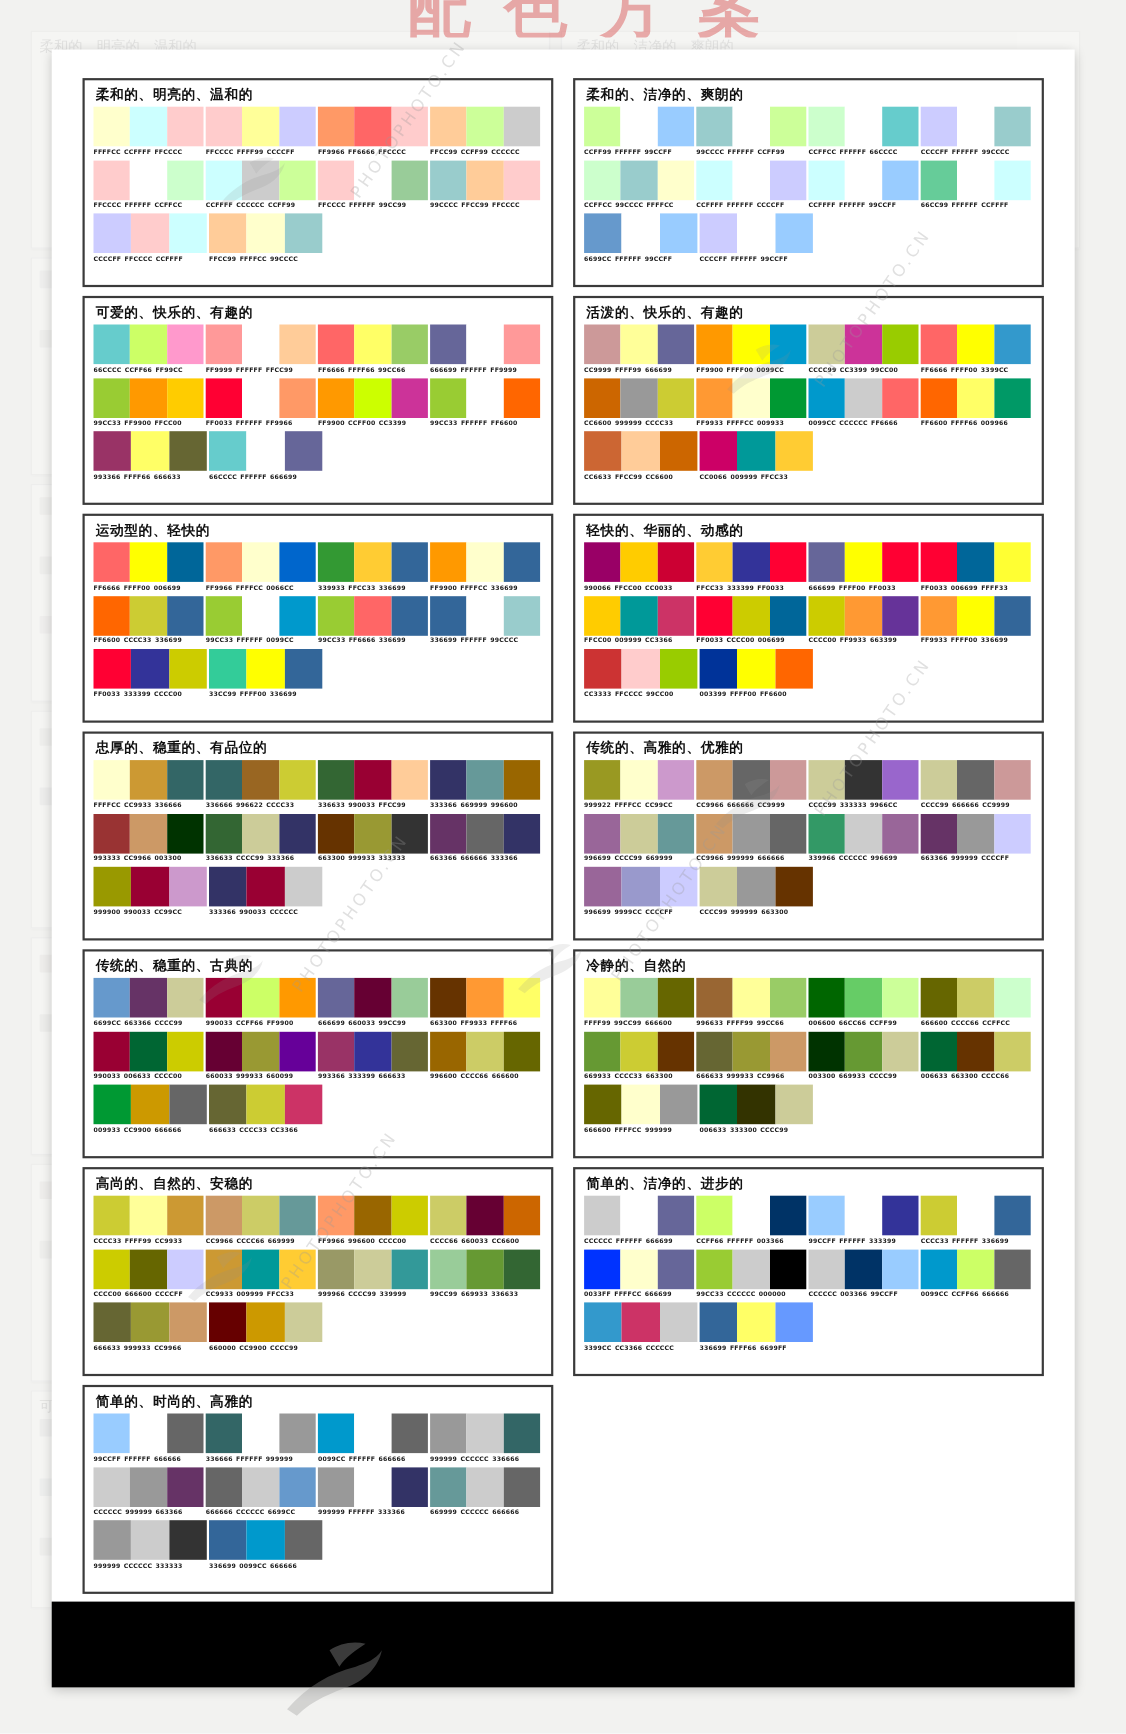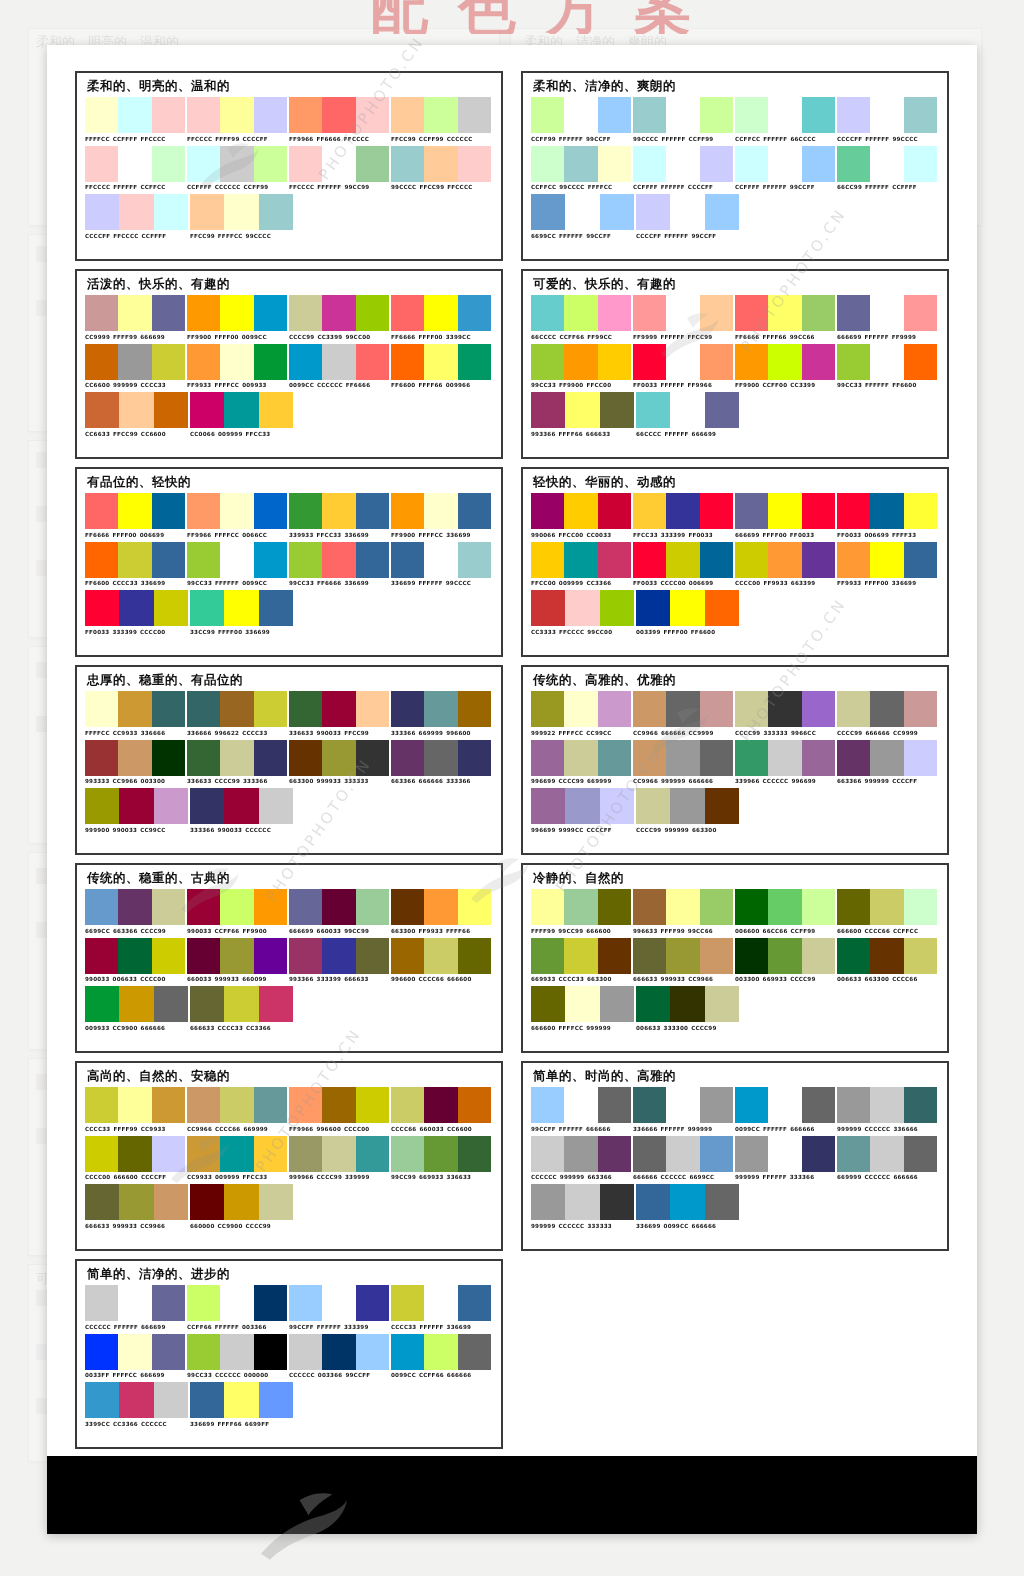--- a/index.html
+++ b/index.html
@@ -384,20 +384,151 @@
               <div class="codes">
                 <span>CCCCFF</span>
                 <span>FFFFFF</span>
                 <span>99CCFF</span>
               </div>
             </div>
           </div>
         </div>
       </div>
       <div class="panel">
+        <div class="panel-title">可爱的、快乐的、有趣的</div>
+        <div class="rows">
+          <div class="srow">
+            <div class="group">
+              <div class="swatches">
+                <div class="sw" style="background: rgb(102, 204, 204);"></div>
+                <div class="sw" style="background: rgb(204, 255, 102);"></div>
+                <div class="sw" style="background: rgb(255, 153, 204);"></div>
+              </div>
+              <div class="codes">
+                <span>66CCCC</span>
+                <span>CCFF66</span>
+                <span>FF99CC</span>
+              </div>
+            </div>
+            <div class="group">
+              <div class="swatches">
+                <div class="sw" style="background: rgb(255, 153, 153);"></div>
+                <div class="sw" style="background: rgb(255, 255, 255);"></div>
+                <div class="sw" style="background: rgb(255, 204, 153);"></div>
+              </div>
+              <div class="codes">
+                <span>FF9999</span>
+                <span>FFFFFF</span>
+                <span>FFCC99</span>
+              </div>
+            </div>
+            <div class="group">
+              <div class="swatches">
+                <div class="sw" style="background: rgb(255, 102, 102);"></div>
+                <div class="sw" style="background: rgb(255, 255, 102);"></div>
+                <div class="sw" style="background: rgb(153, 204, 102);"></div>
+              </div>
+              <div class="codes">
+                <span>FF6666</span>
+                <span>FFFF66</span>
+                <span>99CC66</span>
+              </div>
+            </div>
+            <div class="group">
+              <div class="swatches">
+                <div class="sw" style="background: rgb(102, 102, 153);"></div>
+                <div class="sw" style="background: rgb(255, 255, 255);"></div>
+                <div class="sw" style="background: rgb(255, 153, 153);"></div>
+              </div>
+              <div class="codes">
+                <span>666699</span>
+                <span>FFFFFF</span>
+                <span>FF9999</span>
+              </div>
+            </div>
+          </div>
+          <div class="srow">
+            <div class="group">
+              <div class="swatches">
+                <div class="sw" style="background: rgb(153, 204, 51);"></div>
+                <div class="sw" style="background: rgb(255, 153, 0);"></div>
+                <div class="sw" style="background: rgb(255, 204, 0);"></div>
+              </div>
+              <div class="codes">
+                <span>99CC33</span>
+                <span>FF9900</span>
+                <span>FFCC00</span>
+              </div>
+            </div>
+            <div class="group">
+              <div class="swatches">
+                <div class="sw" style="background: rgb(255, 0, 51);"></div>
+                <div class="sw" style="background: rgb(255, 255, 255);"></div>
+                <div class="sw" style="background: rgb(255, 153, 102);"></div>
+              </div>
+              <div class="codes">
+                <span>FF0033</span>
+                <span>FFFFFF</span>
+                <span>FF9966</span>
+              </div>
+            </div>
+            <div class="group">
+              <div class="swatches">
+                <div class="sw" style="background: rgb(255, 153, 0);"></div>
+                <div class="sw" style="background: rgb(204, 255, 0);"></div>
+                <div class="sw" style="background: rgb(204, 51, 153);"></div>
+              </div>
+              <div class="codes">
+                <span>FF9900</span>
+                <span>CCFF00</span>
+                <span>CC3399</span>
+              </div>
+            </div>
+            <div class="group">
+              <div class="swatches">
+                <div class="sw" style="background: rgb(153, 204, 51);"></div>
+                <div class="sw" style="background: rgb(255, 255, 255);"></div>
+                <div class="sw" style="background: rgb(255, 102, 0);"></div>
+              </div>
+              <div class="codes">
+                <span>99CC33</span>
+                <span>FFFFFF</span>
+                <span>FF6600</span>
+              </div>
+            </div>
+          </div>
+          <div class="srow">
+            <div class="group">
+              <div class="swatches">
+                <div class="sw" style="background: rgb(153, 51, 102);"></div>
+                <div class="sw" style="background: rgb(255, 255, 102);"></div>
+                <div class="sw" style="background: rgb(102, 102, 51);"></div>
+              </div>
+              <div class="codes">
+                <span>993366</span>
+                <span>FFFF66</span>
+                <span>666633</span>
+              </div>
+            </div>
+            <div class="group">
+              <div class="swatches">
+                <div class="sw" style="background: rgb(102, 204, 204);"></div>
+                <div class="sw" style="background: rgb(255, 255, 255);"></div>
+                <div class="sw" style="background: rgb(102, 102, 153);"></div>
+              </div>
+              <div class="codes">
+                <span>66CCCC</span>
+                <span>FFFFFF</span>
+                <span>666699</span>
+              </div>
+            </div>
+          </div>
+        </div>
+      </div>
+      <div class="panel">
         <div class="panel-title">活泼的、快乐的、有趣的</div>
         <div class="rows">
           <div class="srow">
             <div class="group">
               <div class="swatches">
                 <div class="sw" style="background: rgb(204, 153, 153);"></div>
                 <div class="sw" style="background: rgb(255, 255, 153);"></div>
                 <div class="sw" style="background: rgb(102, 102, 153);"></div>
               </div>
               <div class="codes">
@@ -515,152 +646,21 @@
               <div class="codes">
                 <span>CC0066</span>
                 <span>009999</span>
                 <span>FFCC33</span>
               </div>
             </div>
           </div>
         </div>
       </div>
       <div class="panel">
-        <div class="panel-title">可爱的、快乐的、有趣的</div>
-        <div class="rows">
-          <div class="srow">
-            <div class="group">
-              <div class="swatches">
-                <div class="sw" style="background: rgb(102, 204, 204);"></div>
-                <div class="sw" style="background: rgb(204, 255, 102);"></div>
-                <div class="sw" style="background: rgb(255, 153, 204);"></div>
-              </div>
-              <div class="codes">
-                <span>66CCCC</span>
-                <span>CCFF66</span>
-                <span>FF99CC</span>
-              </div>
-            </div>
-            <div class="group">
-              <div class="swatches">
-                <div class="sw" style="background: rgb(255, 153, 153);"></div>
-                <div class="sw" style="background: rgb(255, 255, 255);"></div>
-                <div class="sw" style="background: rgb(255, 204, 153);"></div>
-              </div>
-              <div class="codes">
-                <span>FF9999</span>
-                <span>FFFFFF</span>
-                <span>FFCC99</span>
-              </div>
-            </div>
-            <div class="group">
-              <div class="swatches">
-                <div class="sw" style="background: rgb(255, 102, 102);"></div>
-                <div class="sw" style="background: rgb(255, 255, 102);"></div>
-                <div class="sw" style="background: rgb(153, 204, 102);"></div>
-              </div>
-              <div class="codes">
-                <span>FF6666</span>
-                <span>FFFF66</span>
-                <span>99CC66</span>
-              </div>
-            </div>
-            <div class="group">
-              <div class="swatches">
-                <div class="sw" style="background: rgb(102, 102, 153);"></div>
-                <div class="sw" style="background: rgb(255, 255, 255);"></div>
-                <div class="sw" style="background: rgb(255, 153, 153);"></div>
-              </div>
-              <div class="codes">
-                <span>666699</span>
-                <span>FFFFFF</span>
-                <span>FF9999</span>
-              </div>
-            </div>
-          </div>
-          <div class="srow">
-            <div class="group">
-              <div class="swatches">
-                <div class="sw" style="background: rgb(153, 204, 51);"></div>
-                <div class="sw" style="background: rgb(255, 153, 0);"></div>
-                <div class="sw" style="background: rgb(255, 204, 0);"></div>
-              </div>
-              <div class="codes">
-                <span>99CC33</span>
-                <span>FF9900</span>
-                <span>FFCC00</span>
-              </div>
-            </div>
-            <div class="group">
-              <div class="swatches">
-                <div class="sw" style="background: rgb(255, 0, 51);"></div>
-                <div class="sw" style="background: rgb(255, 255, 255);"></div>
-                <div class="sw" style="background: rgb(255, 153, 102);"></div>
-              </div>
-              <div class="codes">
-                <span>FF0033</span>
-                <span>FFFFFF</span>
-                <span>FF9966</span>
-              </div>
-            </div>
-            <div class="group">
-              <div class="swatches">
-                <div class="sw" style="background: rgb(255, 153, 0);"></div>
-                <div class="sw" style="background: rgb(204, 255, 0);"></div>
-                <div class="sw" style="background: rgb(204, 51, 153);"></div>
-              </div>
-              <div class="codes">
-                <span>FF9900</span>
-                <span>CCFF00</span>
-                <span>CC3399</span>
-              </div>
-            </div>
-            <div class="group">
-              <div class="swatches">
-                <div class="sw" style="background: rgb(153, 204, 51);"></div>
-                <div class="sw" style="background: rgb(255, 255, 255);"></div>
-                <div class="sw" style="background: rgb(255, 102, 0);"></div>
-              </div>
-              <div class="codes">
-                <span>99CC33</span>
-                <span>FFFFFF</span>
-                <span>FF6600</span>
-              </div>
-            </div>
-          </div>
-          <div class="srow">
-            <div class="group">
-              <div class="swatches">
-                <div class="sw" style="background: rgb(153, 51, 102);"></div>
-                <div class="sw" style="background: rgb(255, 255, 102);"></div>
-                <div class="sw" style="background: rgb(102, 102, 51);"></div>
-              </div>
-              <div class="codes">
-                <span>993366</span>
-                <span>FFFF66</span>
-                <span>666633</span>
-              </div>
-            </div>
-            <div class="group">
-              <div class="swatches">
-                <div class="sw" style="background: rgb(102, 204, 204);"></div>
-                <div class="sw" style="background: rgb(255, 255, 255);"></div>
-                <div class="sw" style="background: rgb(102, 102, 153);"></div>
-              </div>
-              <div class="codes">
-                <span>66CCCC</span>
-                <span>FFFFFF</span>
-                <span>666699</span>
-              </div>
-            </div>
-          </div>
-        </div>
-      </div>
-      <div class="panel">
-        <div class="panel-title">有品位的、轻快的</div>
+        <div class="panel-title">运动型的、轻快的</div>
         <div class="rows">
           <div class="srow">
             <div class="group">
               <div class="swatches">
                 <div class="sw" style="background: rgb(255, 102, 102);"></div>
                 <div class="sw" style="background: rgb(255, 255, 0);"></div>
                 <div class="sw" style="background: rgb(0, 102, 153);"></div>
               </div>
               <div class="codes">
                 <span>FF6666</span>
@@ -1563,20 +1563,151 @@
               <div class="codes">
                 <span>660000</span>
                 <span>CC9900</span>
                 <span>CCCC99</span>
               </div>
             </div>
           </div>
         </div>
       </div>
       <div class="panel">
+        <div class="panel-title">简单的、洁净的、进步的</div>
+        <div class="rows">
+          <div class="srow">
+            <div class="group">
+              <div class="swatches">
+                <div class="sw" style="background: rgb(204, 204, 204);"></div>
+                <div class="sw" style="background: rgb(255, 255, 255);"></div>
+                <div class="sw" style="background: rgb(102, 102, 153);"></div>
+              </div>
+              <div class="codes">
+                <span>CCCCCC</span>
+                <span>FFFFFF</span>
+                <span>666699</span>
+              </div>
+            </div>
+            <div class="group">
+              <div class="swatches">
+                <div class="sw" style="background: rgb(204, 255, 102);"></div>
+                <div class="sw" style="background: rgb(255, 255, 255);"></div>
+                <div class="sw" style="background: rgb(0, 51, 102);"></div>
+              </div>
+              <div class="codes">
+                <span>CCFF66</span>
+                <span>FFFFFF</span>
+                <span>003366</span>
+              </div>
+            </div>
+            <div class="group">
+              <div class="swatches">
+                <div class="sw" style="background: rgb(153, 204, 255);"></div>
+                <div class="sw" style="background: rgb(255, 255, 255);"></div>
+                <div class="sw" style="background: rgb(51, 51, 153);"></div>
+              </div>
+              <div class="codes">
+                <span>99CCFF</span>
+                <span>FFFFFF</span>
+                <span>333399</span>
+              </div>
+            </div>
+            <div class="group">
+              <div class="swatches">
+                <div class="sw" style="background: rgb(204, 204, 51);"></div>
+                <div class="sw" style="background: rgb(255, 255, 255);"></div>
+                <div class="sw" style="background: rgb(51, 102, 153);"></div>
+              </div>
+              <div class="codes">
+                <span>CCCC33</span>
+                <span>FFFFFF</span>
+                <span>336699</span>
+              </div>
+            </div>
+          </div>
+          <div class="srow">
+            <div class="group">
+              <div class="swatches">
+                <div class="sw" style="background: rgb(0, 51, 255);"></div>
+                <div class="sw" style="background: rgb(255, 255, 204);"></div>
+                <div class="sw" style="background: rgb(102, 102, 153);"></div>
+              </div>
+              <div class="codes">
+                <span>0033FF</span>
+                <span>FFFFCC</span>
+                <span>666699</span>
+              </div>
+            </div>
+            <div class="group">
+              <div class="swatches">
+                <div class="sw" style="background: rgb(153, 204, 51);"></div>
+                <div class="sw" style="background: rgb(204, 204, 204);"></div>
+                <div class="sw" style="background: rgb(0, 0, 0);"></div>
+              </div>
+              <div class="codes">
+                <span>99CC33</span>
+                <span>CCCCCC</span>
+                <span>000000</span>
+              </div>
+            </div>
+            <div class="group">
+              <div class="swatches">
+                <div class="sw" style="background: rgb(204, 204, 204);"></div>
+                <div class="sw" style="background: rgb(0, 51, 102);"></div>
+                <div class="sw" style="background: rgb(153, 204, 255);"></div>
+              </div>
+              <div class="codes">
+                <span>CCCCCC</span>
+                <span>003366</span>
+                <span>99CCFF</span>
+              </div>
+            </div>
+            <div class="group">
+              <div class="swatches">
+                <div class="sw" style="background: rgb(0, 153, 204);"></div>
+                <div class="sw" style="background: rgb(204, 255, 102);"></div>
+                <div class="sw" style="background: rgb(102, 102, 102);"></div>
+              </div>
+              <div class="codes">
+                <span>0099CC</span>
+                <span>CCFF66</span>
+                <span>666666</span>
+              </div>
+            </div>
+          </div>
+          <div class="srow">
+            <div class="group">
+              <div class="swatches">
+                <div class="sw" style="background: rgb(51, 153, 204);"></div>
+                <div class="sw" style="background: rgb(204, 51, 102);"></div>
+                <div class="sw" style="background: rgb(204, 204, 204);"></div>
+              </div>
+              <div class="codes">
+                <span>3399CC</span>
+                <span>CC3366</span>
+                <span>CCCCCC</span>
+              </div>
+            </div>
+            <div class="group">
+              <div class="swatches">
+                <div class="sw" style="background: rgb(51, 102, 153);"></div>
+                <div class="sw" style="background: rgb(255, 255, 102);"></div>
+                <div class="sw" style="background: rgb(102, 153, 255);"></div>
+              </div>
+              <div class="codes">
+                <span>336699</span>
+                <span>FFFF66</span>
+                <span>6699FF</span>
+              </div>
+            </div>
+          </div>
+        </div>
+      </div>
+      <div class="panel">
         <div class="panel-title">简单的、时尚的、高雅的</div>
         <div class="rows">
           <div class="srow">
             <div class="group">
               <div class="swatches">
                 <div class="sw" style="background: rgb(153, 204, 255);"></div>
                 <div class="sw" style="background: rgb(255, 255, 255);"></div>
                 <div class="sw" style="background: rgb(102, 102, 102);"></div>
               </div>
               <div class="codes">
@@ -1688,151 +1819,20 @@
             <div class="group">
               <div class="swatches">
                 <div class="sw" style="background: rgb(51, 102, 153);"></div>
                 <div class="sw" style="background: rgb(0, 153, 204);"></div>
                 <div class="sw" style="background: rgb(102, 102, 102);"></div>
               </div>
               <div class="codes">
                 <span>336699</span>
                 <span>0099CC</span>
                 <span>666666</span>
-              </div>
-            </div>
-          </div>
-        </div>
-      </div>
-      <div class="panel">
-        <div class="panel-title">简单的、洁净的、进步的</div>
-        <div class="rows">
-          <div class="srow">
-            <div class="group">
-              <div class="swatches">
-                <div class="sw" style="background: rgb(204, 204, 204);"></div>
-                <div class="sw" style="background: rgb(255, 255, 255);"></div>
-                <div class="sw" style="background: rgb(102, 102, 153);"></div>
-              </div>
-              <div class="codes">
-                <span>CCCCCC</span>
-                <span>FFFFFF</span>
-                <span>666699</span>
-              </div>
-            </div>
-            <div class="group">
-              <div class="swatches">
-                <div class="sw" style="background: rgb(204, 255, 102);"></div>
-                <div class="sw" style="background: rgb(255, 255, 255);"></div>
-                <div class="sw" style="background: rgb(0, 51, 102);"></div>
-              </div>
-              <div class="codes">
-                <span>CCFF66</span>
-                <span>FFFFFF</span>
-                <span>003366</span>
-              </div>
-            </div>
-            <div class="group">
-              <div class="swatches">
-                <div class="sw" style="background: rgb(153, 204, 255);"></div>
-                <div class="sw" style="background: rgb(255, 255, 255);"></div>
-                <div class="sw" style="background: rgb(51, 51, 153);"></div>
-              </div>
-              <div class="codes">
-                <span>99CCFF</span>
-                <span>FFFFFF</span>
-                <span>333399</span>
-              </div>
-            </div>
-            <div class="group">
-              <div class="swatches">
-                <div class="sw" style="background: rgb(204, 204, 51);"></div>
-                <div class="sw" style="background: rgb(255, 255, 255);"></div>
-                <div class="sw" style="background: rgb(51, 102, 153);"></div>
-              </div>
-              <div class="codes">
-                <span>CCCC33</span>
-                <span>FFFFFF</span>
-                <span>336699</span>
-              </div>
-            </div>
-          </div>
-          <div class="srow">
-            <div class="group">
-              <div class="swatches">
-                <div class="sw" style="background: rgb(0, 51, 255);"></div>
-                <div class="sw" style="background: rgb(255, 255, 204);"></div>
-                <div class="sw" style="background: rgb(102, 102, 153);"></div>
-              </div>
-              <div class="codes">
-                <span>0033FF</span>
-                <span>FFFFCC</span>
-                <span>666699</span>
-              </div>
-            </div>
-            <div class="group">
-              <div class="swatches">
-                <div class="sw" style="background: rgb(153, 204, 51);"></div>
-                <div class="sw" style="background: rgb(204, 204, 204);"></div>
-                <div class="sw" style="background: rgb(0, 0, 0);"></div>
-              </div>
-              <div class="codes">
-                <span>99CC33</span>
-                <span>CCCCCC</span>
-                <span>000000</span>
-              </div>
-            </div>
-            <div class="group">
-              <div class="swatches">
-                <div class="sw" style="background: rgb(204, 204, 204);"></div>
-                <div class="sw" style="background: rgb(0, 51, 102);"></div>
-                <div class="sw" style="background: rgb(153, 204, 255);"></div>
-              </div>
-              <div class="codes">
-                <span>CCCCCC</span>
-                <span>003366</span>
-                <span>99CCFF</span>
-              </div>
-            </div>
-            <div class="group">
-              <div class="swatches">
-                <div class="sw" style="background: rgb(0, 153, 204);"></div>
-                <div class="sw" style="background: rgb(204, 255, 102);"></div>
-                <div class="sw" style="background: rgb(102, 102, 102);"></div>
-              </div>
-              <div class="codes">
-                <span>0099CC</span>
-                <span>CCFF66</span>
-                <span>666666</span>
-              </div>
-            </div>
-          </div>
-          <div class="srow">
-            <div class="group">
-              <div class="swatches">
-                <div class="sw" style="background: rgb(51, 153, 204);"></div>
-                <div class="sw" style="background: rgb(204, 51, 102);"></div>
-                <div class="sw" style="background: rgb(204, 204, 204);"></div>
-              </div>
-              <div class="codes">
-                <span>3399CC</span>
-                <span>CC3366</span>
-                <span>CCCCCC</span>
-              </div>
-            </div>
-            <div class="group">
-              <div class="swatches">
-                <div class="sw" style="background: rgb(51, 102, 153);"></div>
-                <div class="sw" style="background: rgb(255, 255, 102);"></div>
-                <div class="sw" style="background: rgb(102, 153, 255);"></div>
-              </div>
-              <div class="codes">
-                <span>336699</span>
-                <span>FFFF66</span>
-                <span>6699FF</span>
               </div>
             </div>
           </div>
         </div>
       </div>
     </div>
 
   <div class="wm" style="left:150px;top:95px;">
     <svg class="wm-bird" viewBox="0 0 74 60">
       <path d="M4 44 C16 30 30 22 46 18 C52 16 58 14 62 8 C60 18 52 26 42 30 C32 34 20 38 10 48 Z" fill="#8d8d8d"></path>

